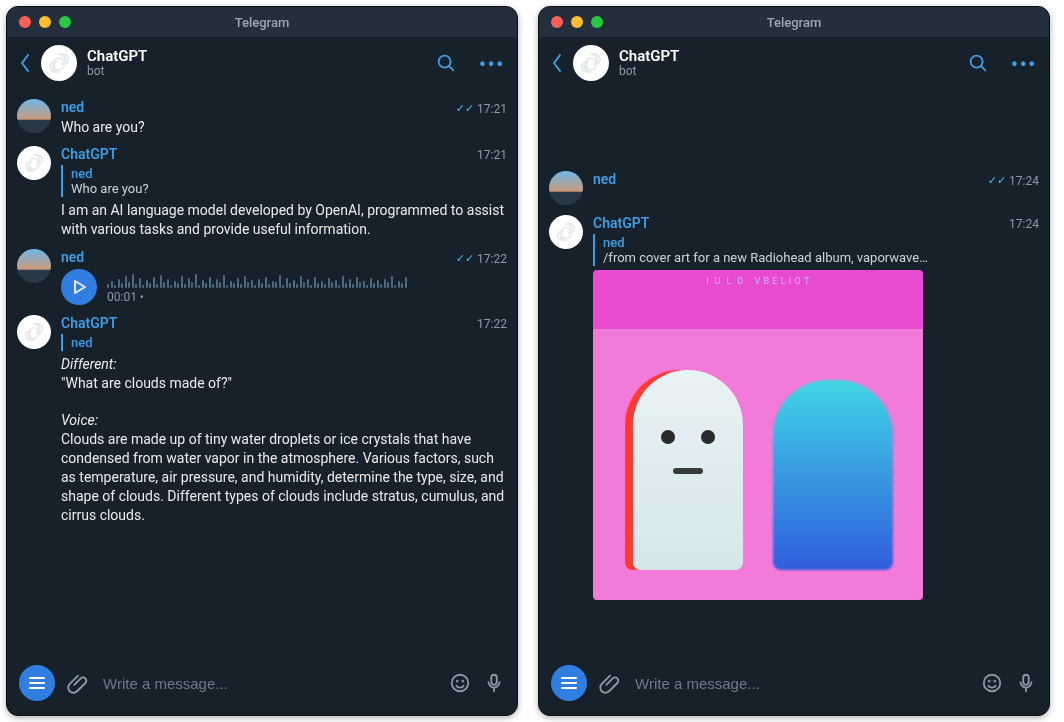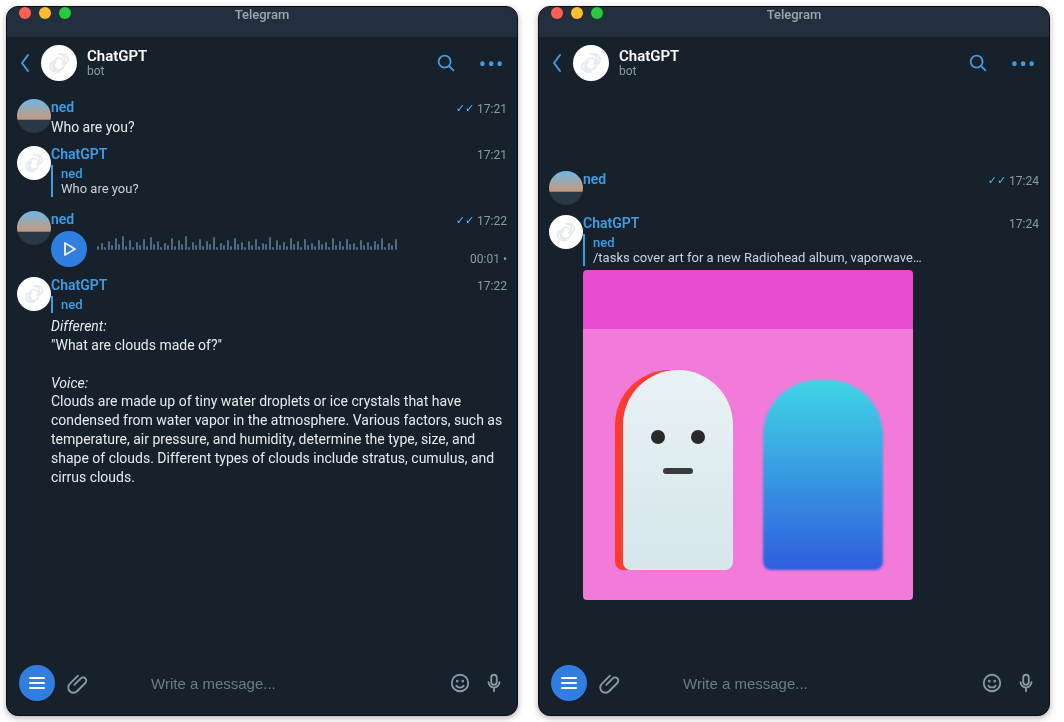--- a/index.html
+++ b/index.html
@@ -13,57 +13,57 @@
     --bar:#1f2c3a;
     --quote:#3f9de3;
     --tick:#4fbcff;
     --border:#101922;
   }
   *{box-sizing:border-box;}
   body{margin:0;background:#fff;font-family:-apple-system,BlinkMacSystemFont,"Segoe UI",Roboto,Helvetica,Arial,sans-serif;color:var(--text);}
   .stage{display:flex;gap:20px;padding:6px;width:1064px;height:722px;}
   .window{width:512px;height:710px;background:var(--bg);border-radius:12px;overflow:hidden;display:flex;flex-direction:column;border:1px solid #0a0f14;box-shadow:0 2px 6px rgba(0,0,0,.3);}
   
-  .titlebar{height:30px;background:var(--bg-titlebar);display:flex;position:relative;}
+  .titlebar{height:30px;background:var(--bg-titlebar);display:flex;align-items:center;position:relative;}
   .traffic{display:flex;gap:8px;padding-left:12px;}
   .dot{width:12px;height:12px;border-radius:50%;}
   .dot.r{background:#ff5f57;}
   .dot.y{background:#febc2e;}
   .dot.g{background:#28c840;}
   .tb-title{position:absolute;left:0;right:0;text-align:center;font-size:13px;color:#9aa7b3;font-weight:500;}
   
   .header{display:flex;align-items:center;padding:8px 12px 10px;gap:10px;}
   .back{color:var(--accent);display:flex;align-items:center;}
   .avatar-bot{width:36px;height:36px;border-radius:50%;background:#fff;display:flex;align-items:center;justify-content:center;}
   .chat-title{flex:1;line-height:1.1;}
   .chat-title .name{font-weight:600;font-size:15px;color:#fff;}
   .chat-title .sub{font-size:12px;color:var(--text-dim);}
   .header-icons{display:flex;align-items:center;gap:22px;color:var(--accent);}
   .search-icon,.more-icon{display:flex;align-items:center;}
   .more-icon{letter-spacing:2px;font-size:18px;font-weight:900;color:var(--accent);}
   
   .messages{flex:1;overflow:hidden;padding:8px 10px 4px;}
-  .msg{display:flex;gap:0;margin-bottom:10px;}
+  .msg{display:flex;gap:10px;margin-bottom:10px;}
   .msg .col{flex:1;min-width:0;}
   .msg-avatar{width:34px;height:34px;border-radius:50%;flex-shrink:0;background:#2a3947;display:flex;align-items:center;justify-content:center;overflow:hidden;}
   .msg-avatar.user{background:linear-gradient(180deg,#6fb7e8 0%,#c89a7a 60%,#2a3947 61%);}
   .msg-avatar.bot{background:#fff;}
   .msg-avatar.bot svg{display:block;}
   .sender-row{display:flex;align-items:baseline;}
   .sender{color:var(--accent);font-weight:600;font-size:14px;}
   .time{margin-left:auto;font-size:12px;color:var(--text-dim);display:flex;align-items:center;gap:3px;white-space:nowrap;}
   .ticks{color:var(--tick);font-size:11px;line-height:1;}
   .body-text{font-size:14px;color:var(--text);line-height:1.35;margin-top:2px;}
   .quote{border-left:2.5px solid var(--quote);padding:1px 0 1px 8px;margin:3px 0 4px;}
   .quote .q-sender{color:var(--accent);font-size:13px;font-weight:500;}
   .quote .q-text{color:#c9d3dc;font-size:13px;}
   .italic{font-style:italic;}
   .cmd{color:var(--accent);}
   
-  .voice{display:flex;align-items:center;gap:10px;margin-top:3px;text-align:right;}
+  .voice{display:flex;align-items:center;gap:10px;margin-top:3px;}
   .play{width:36px;height:36px;border-radius:50%;background:var(--accent-bright);display:flex;align-items:center;justify-content:center;}
   .play svg{display:block;}
   .wave-col{flex:1;}
   .wave{display:flex;align-items:flex-end;gap:1.5px;height:18px;}
   .wave span{display:block;width:2px;background:#4e6a83;border-radius:1px;}
   .voice-dur{font-size:12px;color:var(--text-dim);margin-top:2px;}
   
   .gen-image{width:330px;height:330px;border-radius:4px;margin-top:4px;background:
     linear-gradient(180deg,#e84ad0 0%,#e84ad0 18%,#f27ad8 18%,#f27ad8 100%);
     position:relative;overflow:hidden;}
@@ -80,21 +80,21 @@
   .gen-face .mouth{position:absolute;left:20px;top:48px;width:30px;height:6px;background:#3a3a3a;border-radius:3px;}
   .gen-top-text{position:absolute;top:6px;left:0;right:0;text-align:center;font-size:9px;color:#c9b8ff;letter-spacing:.5px;}
   
   .composer{display:flex;align-items:center;gap:12px;padding:10px 12px 14px;}
   .menu-btn{width:36px;height:36px;border-radius:18px;background:var(--accent-bright);display:flex;align-items:center;justify-content:center;}
   .menu-btn div{width:16px;height:2px;background:#fff;border-radius:1px;position:relative;}
   .menu-btn div::before,.menu-btn div::after{content:"";position:absolute;left:0;width:16px;height:2px;background:#fff;border-radius:1px;}
   .menu-btn div::before{top:-5px;}
   .menu-btn div::after{top:5px;}
   .attach-icon,.emoji-icon,.mic-icon{color:var(--text-dim);display:flex;}
-  .input{flex:1;background:transparent;border:none;outline:none;color:var(--text);font-size:15px;margin-left:48px;}
+  .input{flex:1;background:transparent;border:none;outline:none;color:var(--text);font-size:15px;}
   .input::placeholder{color:#6b7b8a;}
   
   svg{stroke:currentColor;fill:none;stroke-width:2;stroke-linecap:round;stroke-linejoin:round;}
 </style>
 </head>
 <body>
 
 <div class="stage">
 
   <div class="window">
@@ -157,20 +157,21 @@
         </div>
         <div class="col">
           <div class="sender-row">
             <span class="sender">ChatGPT</span>
             <span class="time">17:21</span>
           </div>
           <div class="quote">
             <div class="q-sender">ned</div>
             <div class="q-text">Who are you?</div>
           </div>
+          <div class="body-text">I am an AI language model developed by OpenAI, programmed to assist with various tasks and provide useful information.</div>
         </div>
       </div>
 
       <div class="msg">
         <div class="msg-avatar user"></div>
         <div class="col">
           <div class="sender-row">
             <span class="sender">ned</span>
             <span class="time">
               <span class="ticks">✓✓</span>
@@ -387,23 +388,24 @@
             <path d="M12 3c4 0 6 3 6 5s-1 4-3 5m-3 8c-4 0-6-3-6-5s1-4 3-5m9 2c2-1 3-3 3-5s-2-5-6-5M6 11c-2 1-3 3-3 5s2 5 6 5m-2-9c0-2 2-5 5-5s5 3 5 5m-10 2c0 2 2 5 5 5s5-3 5-5"></path>
           </svg>
         </div>
         <div class="col">
           <div class="sender-row">
             <span class="sender">ChatGPT</span>
             <span class="time">17:24</span>
           </div>
           <div class="quote">
             <div class="q-sender">ned</div>
-            <div class="q-text">/tasks cover art for a new Radiohead album, vaporwave…</div>
+            <div class="q-text">/from cover art for a new Radiohead album, vaporwave…</div>
           </div>
           <div class="gen-image">
+            <div class="gen-top-text">I&nbsp;&nbsp;U&nbsp;&nbsp;L&nbsp;&nbsp;D&nbsp;&nbsp;&nbsp;&nbsp;V&nbsp;B&nbsp;E&nbsp;L&nbsp;I&nbsp;O&nbsp;T</div>
             <div class="gen-face">
               <div class="eye l"></div>
                 <div class="eye r"></div>
                 <div class="mouth"></div>
             </div>
           </div>
         </div>
       </div>
 
     </div>

